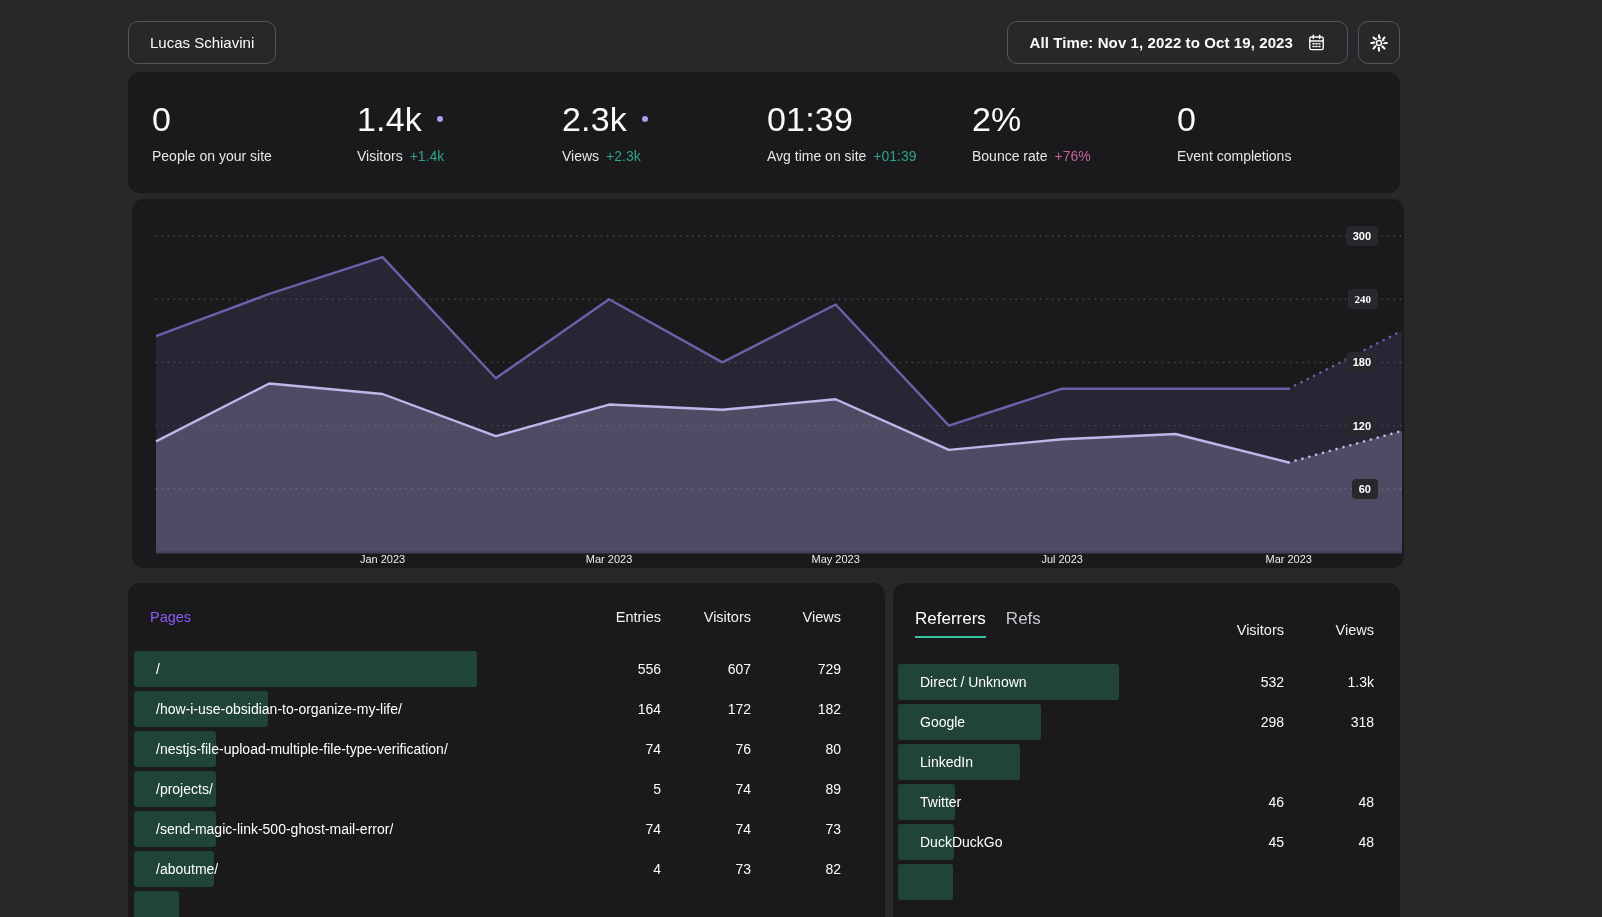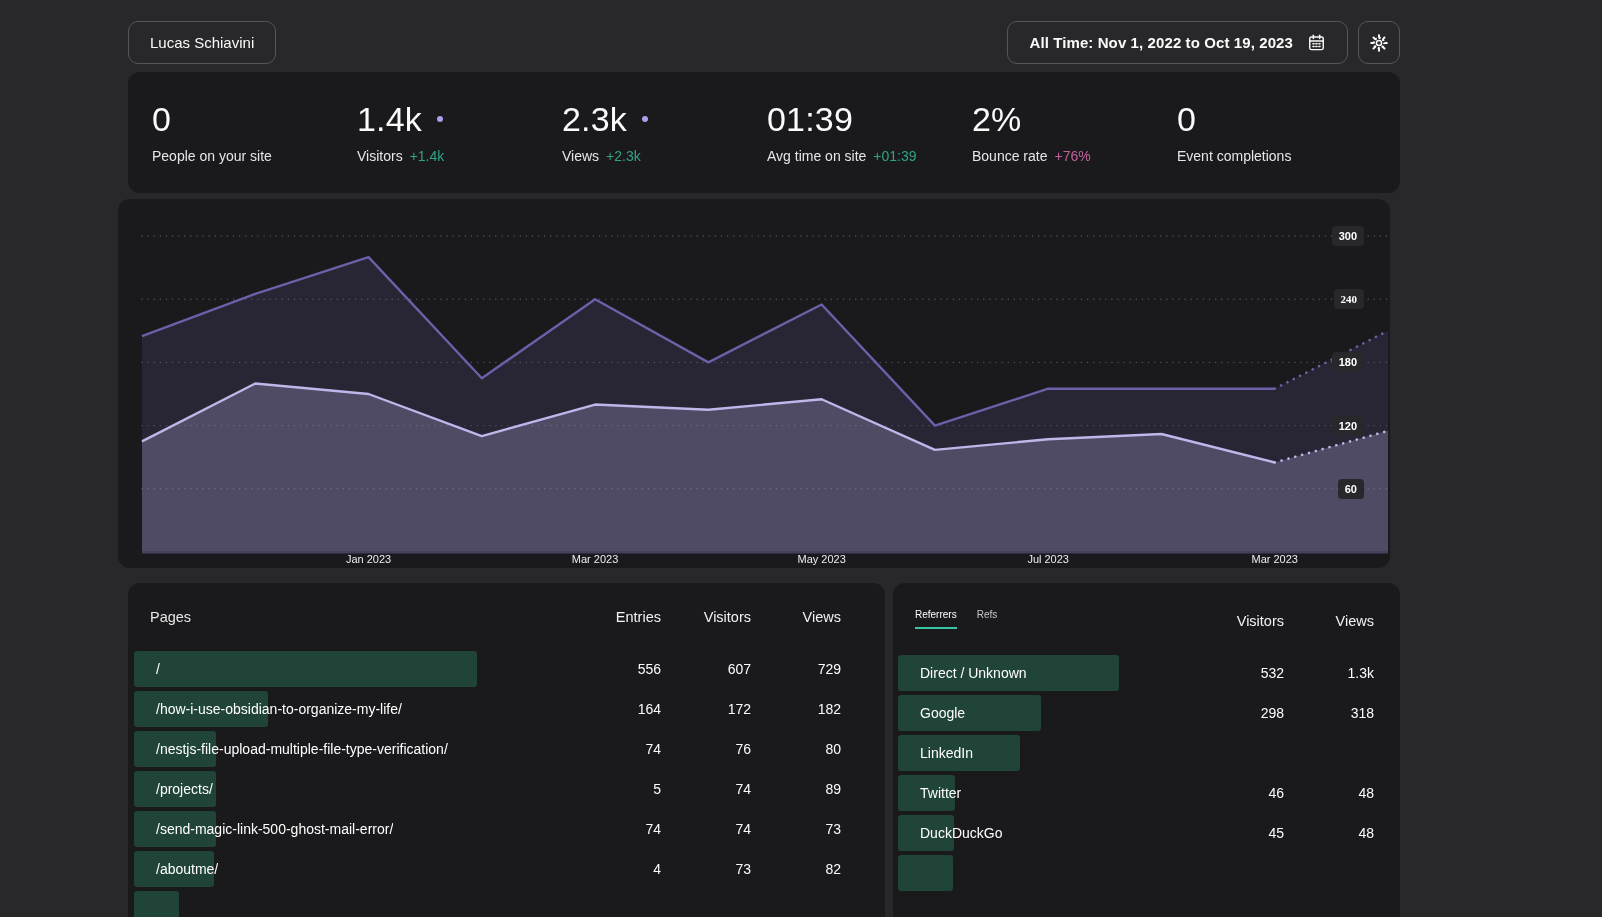--- a/index.html
+++ b/index.html
@@ -30,42 +30,42 @@
   
   .stats { left:128px; top:72px; width:1272px; height:121px; display:flex; padding:28px 0 0 24px; }
   .stat { width:205px; }
   .stat-value-row { display:flex; align-items:center; }
   .stat-value { font-size:34px; font-weight:400; color:#fbfbfc; letter-spacing:.2px; line-height:38px; }
   .live-dot { width:6px; height:6px; border-radius:50%; margin-left:15px; }
   .stat-label-row { margin-top:10px; font-size:14px; color:#e6e6e9; }
   .stat-change { margin-left:7px; font-weight:500; }
 
   
-  .chart-card { left:118px; top:199px; width:1272px; height:369px; overflow:hidden; }
+  .chart-card { left:132px; top:199px; width:1272px; height:369px; overflow:hidden; }
   #chart { position:absolute; inset:0; }
   #chart svg { display:block; }
   .ypill {
     position:absolute; right:26px; height:20px; padding:0 7px; border-radius:4px;
     background:#28282c; color:#ffffff; font-size:11px; font-weight:700;
     display:flex; align-items:center; z-index:3;
   }
   .xlab {
     position:absolute; width:90px; text-align:center; top:354px;
     font-size:11px; color:#ececee; z-index:3;
   }
 
   
   .table-card { top:583px; height:380px; }
   .table-card.pages { left:128px; width:757px; }
   .table-card.refs  { left:893px; width:507px; }
   .thead { display:flex; align-items:flex-end; padding:26px 44px 0 22px; }
   .refs .thead { padding-right:26px; }
-  .t-title { font-size:14.5px; color:#e5e5e5; font-weight:400; }
+  .t-title { font-size:14.5px; color:#8b5cf6; font-weight:400; }
   .tabs { display:flex; gap:20px; }
-  .tab { font-size:10px; color:#c9c9cd; padding-bottom:7px; cursor:pointer; border-bottom:2px solid transparent; }
+  .tab { font-size:17px; color:#c9c9cd; padding-bottom:7px; cursor:pointer; border-bottom:2px solid transparent; }
   .tab.active { color:#ffffff; }
   .t-spacer { flex:1; }
   .t-col { width:90px; text-align:right; font-size:14.5px; color:#f2f2f4; }
   .tbody { margin-top:24px; padding:0 6px; }
   .refs .tbody { padding:0 5px; }
   .trow { position:relative; height:40px; cursor:pointer; }
   .row-bar { position:absolute; left:0; top:2px; height:36px; border-radius:3px; }
   .row-label {
     position:absolute; left:22px; top:0; line-height:40px; font-size:14px; color:#ffffff;
     max-width:58%; white-space:nowrap; overflow:hidden; z-index:2;

